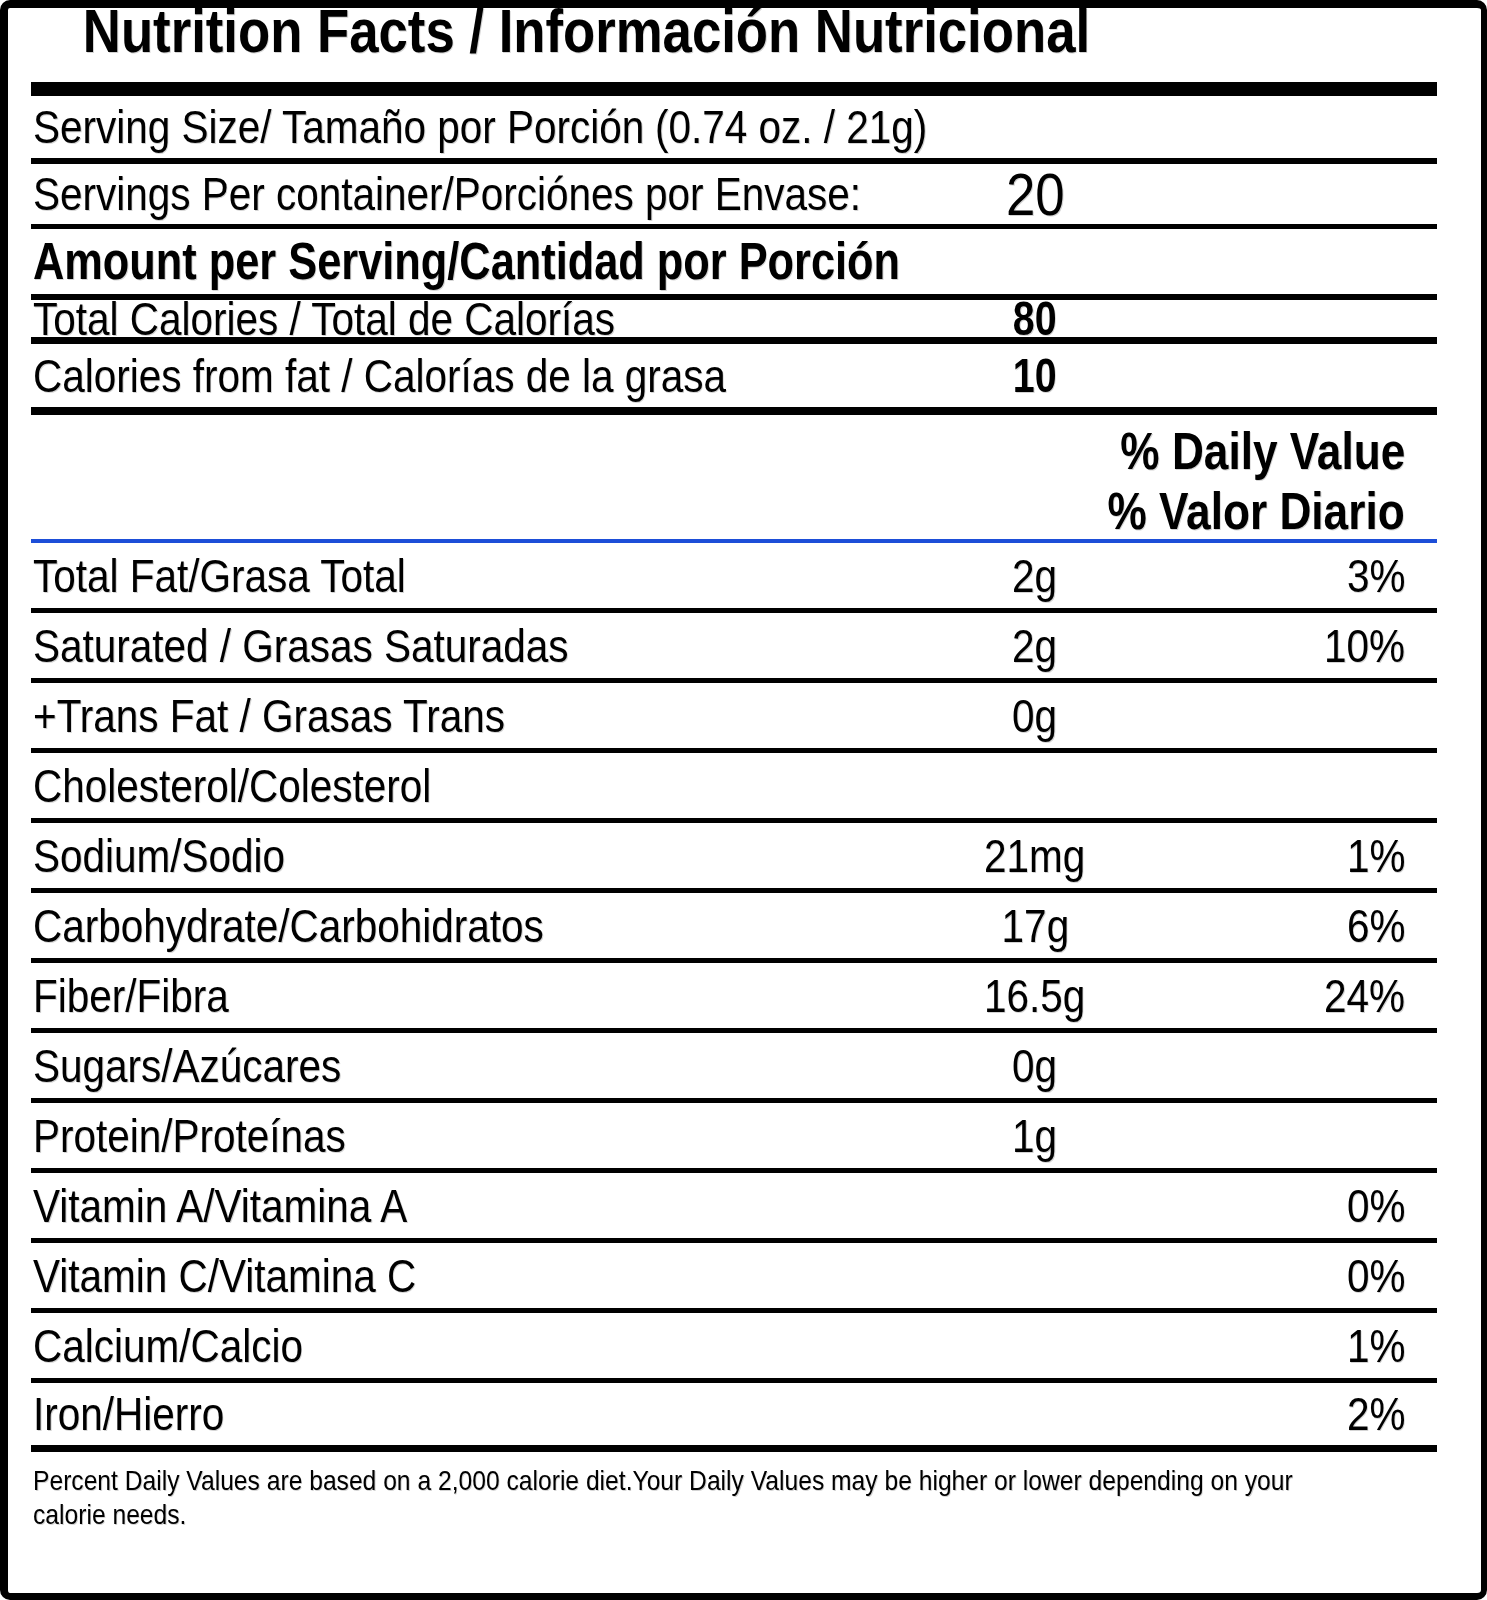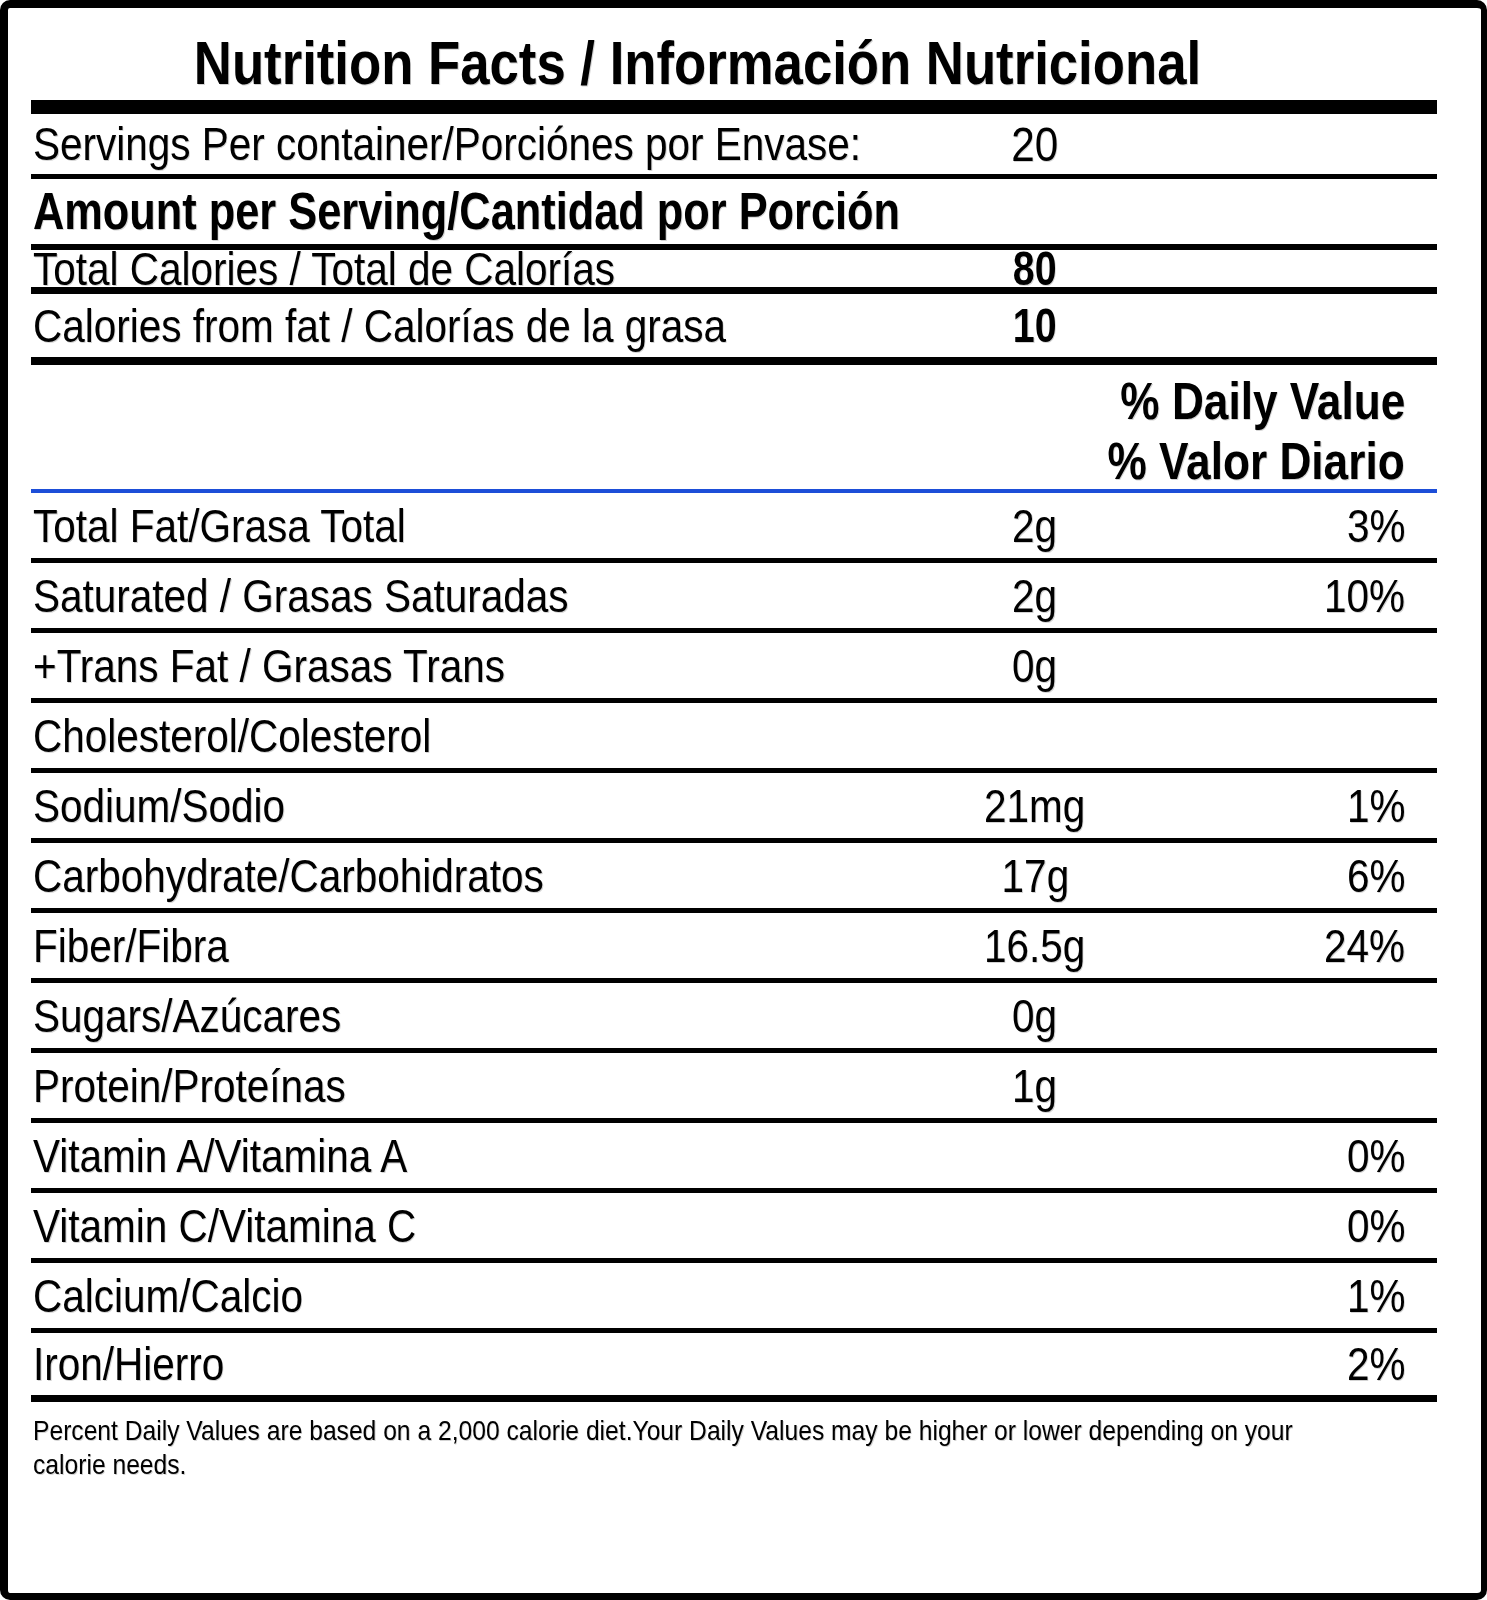--- a/index.html
+++ b/index.html
@@ -11,34 +11,34 @@
     border-radius:10px; overflow:hidden;
   }
   .content { position:relative; margin-left:23px; width:1406px; }
   .t { text-shadow:1px 1px 0 rgba(130,130,130,.35); }
   .cx, .cx-c, .cx-r { display:inline-block; white-space:nowrap; --sx:.88; transform:scaleX(var(--sx)); }
   .cx   { transform-origin:left center; }
   .cx-c { transform-origin:center center; }
   .cx-r { transform-origin:right center; }
   .bold { font-weight:bold; --sx:.85; }
 
-  .title-row { height:92px; display:flex; justify-content:center; align-items:flex-end; padding-bottom:2px; }
+  .title-row { height:74px; display:flex; justify-content:flex-start; align-items:flex-end; padding-bottom:16px; }
   .title-row .ttl { font-size:62px; font-weight:bold; --sx:.85; transform:translateX(-37px) scaleX(var(--sx)); transform-origin:center center; }
 
   .bar { height:14px; background:#000; }
 
   .row { position:relative; display:flex; align-items:center; border-bottom:5px solid #000; }
   .lbl { font-size:46px; margin-left:2px; }
   .amt { position:absolute; left:624px; font-size:46px; }
   .amt-c { position:absolute; left:869px; width:270px; text-align:center; font-size:46px; }
   .dv  { position:absolute; right:32px; font-size:46px; text-align:right; }
 
   .r-serving  { height:68px; border-bottom-width:6px; }
   .r-servings { height:65px; }
-  .r-servings .amt-c { font-size:48px; }
+  .r-servings .amt-c { font-size:60px; }
   .r-amount-header { height:71px; border-bottom-width:6px; }
   .r-amount-header .lbl { font-size:51px; font-weight:bold; }
   .r-cal  { height:44px; border-bottom-width:7px; }
   .r-calfat { height:71px; border-bottom-width:8px; }
   .calval { font-size:48px; font-weight:bold; --sx:.82; }
 
   .dv-header { height:128px; border-bottom:4px solid #1d4ed8; display:flex; flex-direction:column;
                align-items:flex-end; justify-content:space-evenly; padding:6px 32px 8px 0; }
   .dv-header .h { font-size:52px; font-weight:bold; --sx:.85; }
 
@@ -53,20 +53,24 @@
 
 <div class="label">
   <div class="content">
 
     <div class="title-row">
       <span class="ttl t">Nutrition Facts / Información Nutricional</span>
     </div>
 
     <div class="bar"></div>
 
+    <div class="row r-serving">
+      <span class="lbl t cx">Serving Size/ Tamaño por Porción</span>
+      <span class="amt"><span class="t cx">(0.74 oz. / 21g)</span></span>
+    </div>
 
     <div class="row r-servings">
       <span class="lbl t cx">Servings Per container/Porciónes por Envase:</span>
       <span class="amt-c"><span class="t cx-c">20</span></span>
     </div>
 
     <div class="row r-amount-header">
       <span class="lbl t cx bold">Amount per Serving/Cantidad por Porción</span>
     </div>
 

